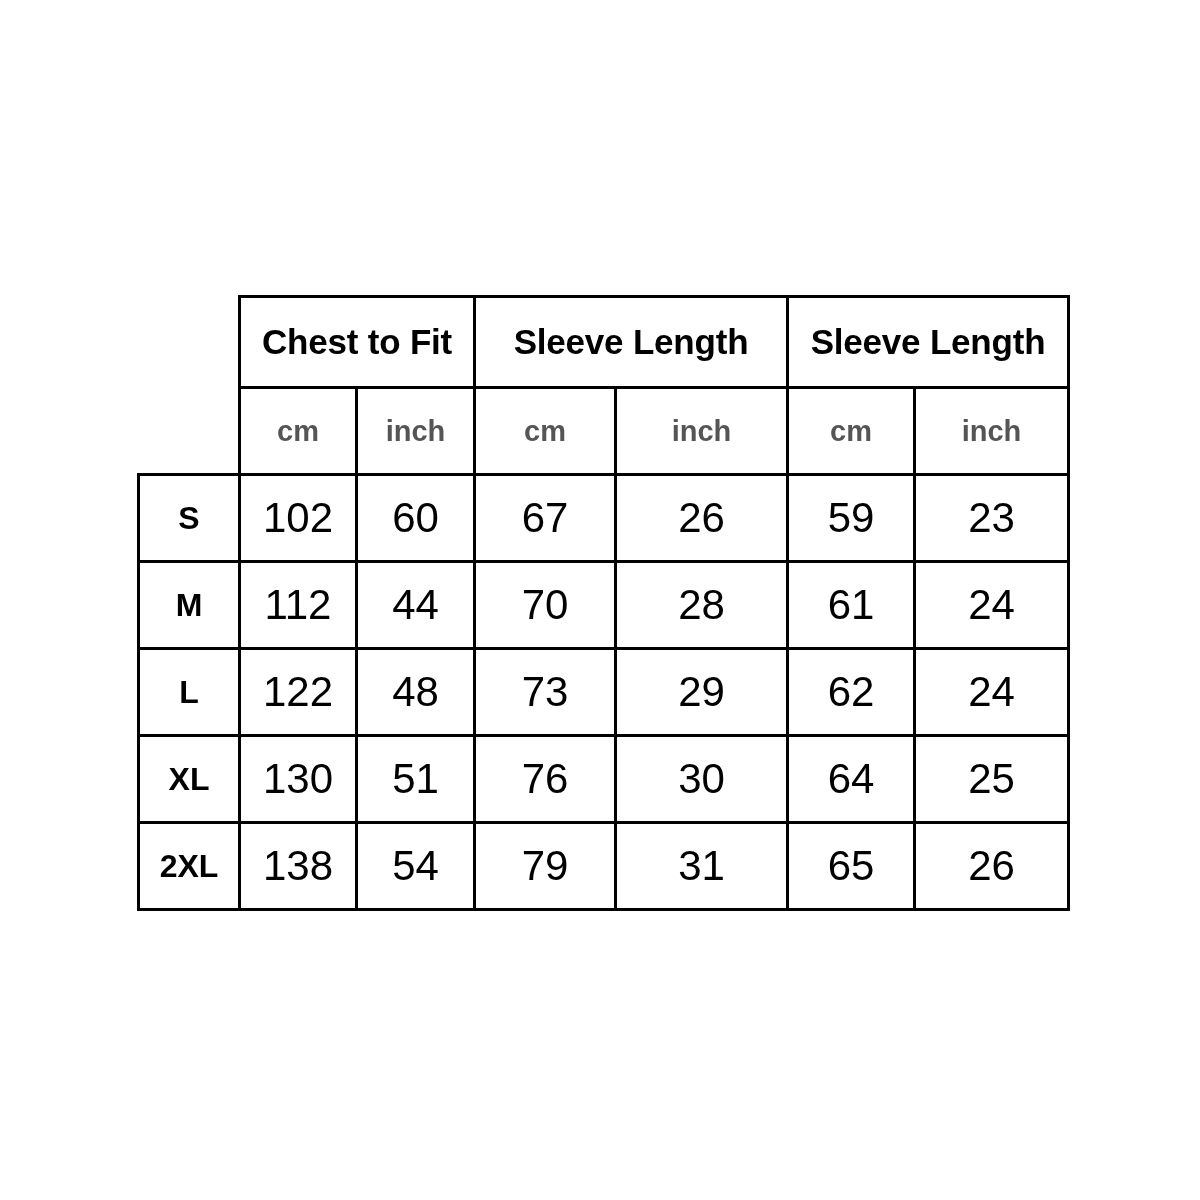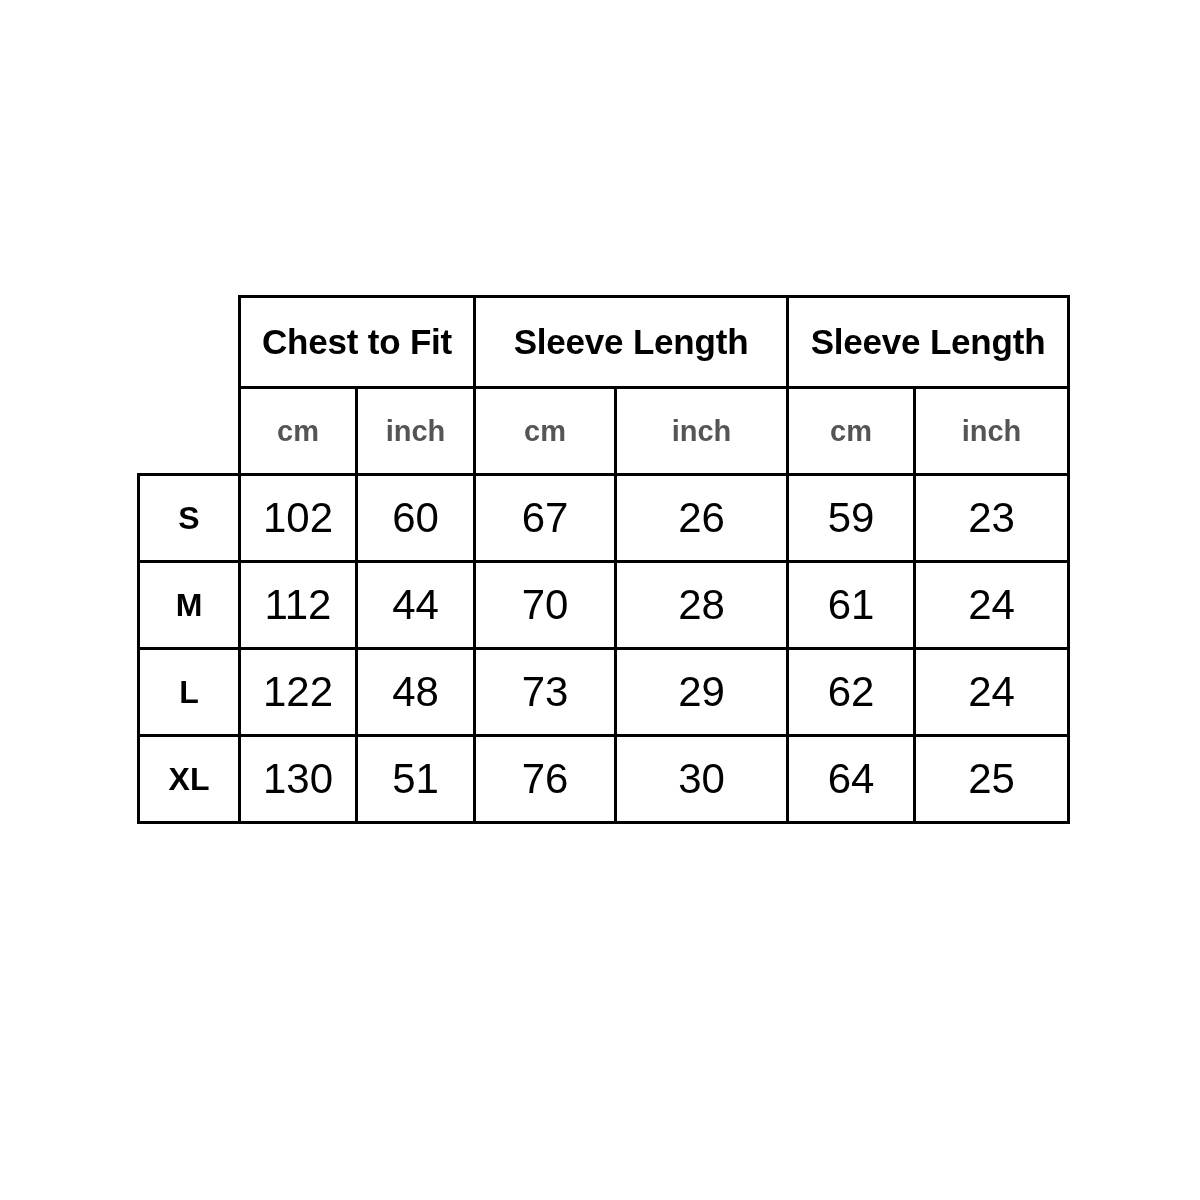--- a/index.html
+++ b/index.html
@@ -137,16 +137,25 @@
         </tr>
         <tr class="data-row">
           <td class="size-label">XL</td>
           <td>130</td>
           <td>51</td>
           <td>76</td>
           <td>30</td>
           <td>64</td>
           <td>25</td>
         </tr>
+        <tr class="data-row">
+          <td class="size-label">2XL</td>
+          <td>138</td>
+          <td>54</td>
+          <td>79</td>
+          <td>31</td>
+          <td>65</td>
+          <td>26</td>
+        </tr>
       </tbody>
     </table>
   </div>
 </div>
 
 </body></html>

